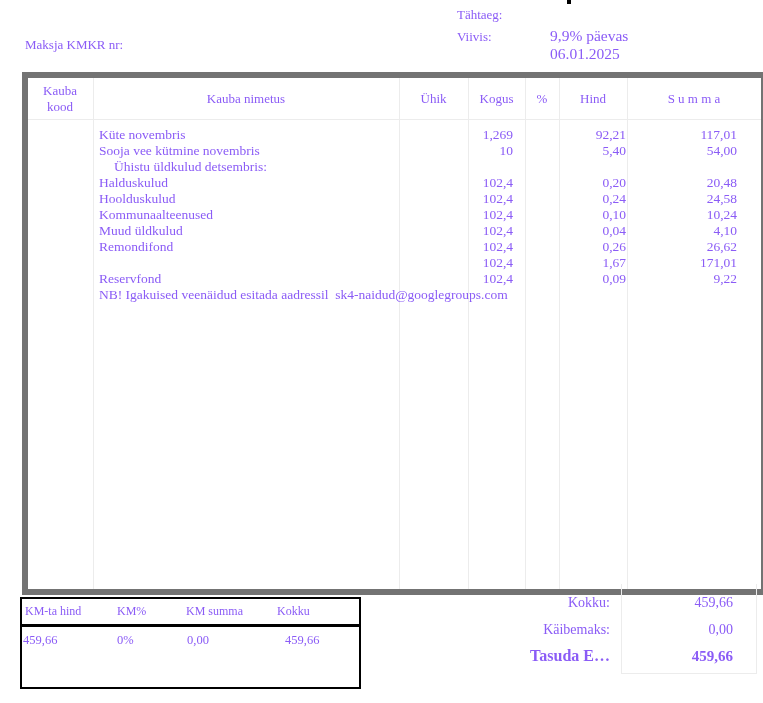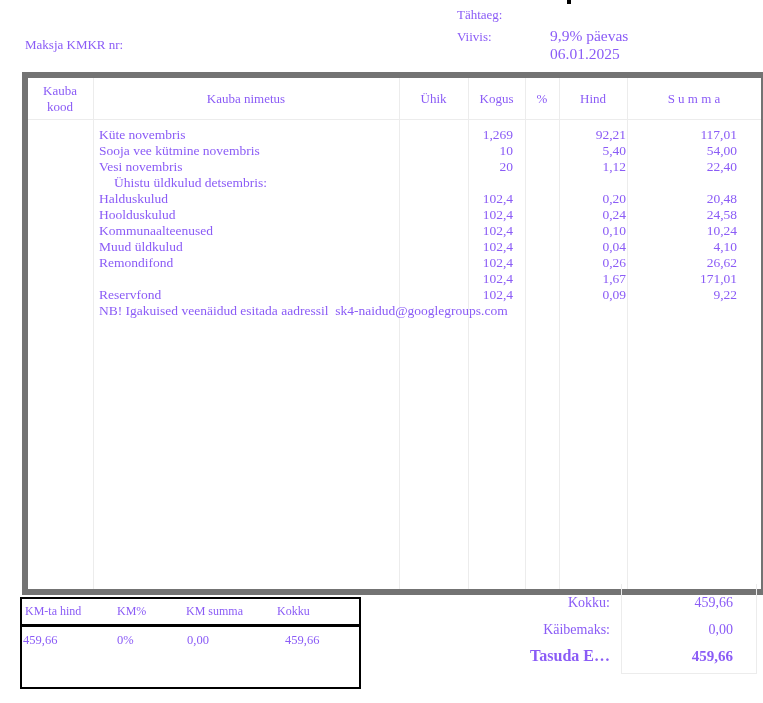--- a/index.html
+++ b/index.html
@@ -73,26 +73,20 @@
         <span class="cell-kogus">1,269</span>
         <span class="cell-hind">92,21</span>
         <span class="cell-summa">117,01</span>
       </div>
       <div class="trow">
         <span class="cell-name">Sooja vee kütmine novembris</span>
         <span class="cell-kogus">10</span>
         <span class="cell-hind">5,40</span>
         <span class="cell-summa">54,00</span>
       </div>
-      <div class="trow">
-        <span class="cell-name">Vesi novembris</span>
-        <span class="cell-kogus">20</span>
-        <span class="cell-hind">1,12</span>
-        <span class="cell-summa">22,40</span>
-      </div>
       <div class="trow indent">
         <span class="cell-name">Ühistu üldkulud detsembris:</span>
       </div>
       <div class="trow">
         <span class="cell-name">Halduskulud</span>
         <span class="cell-kogus">102,4</span>
         <span class="cell-hind">0,20</span>
         <span class="cell-summa">20,48</span>
       </div>
       <div class="trow">

